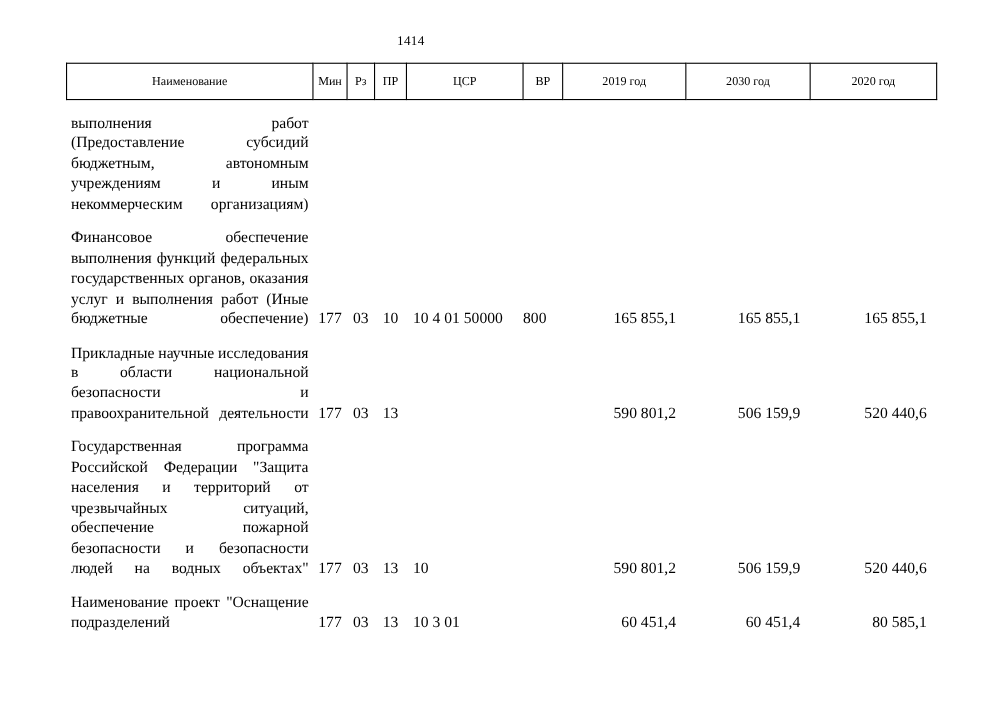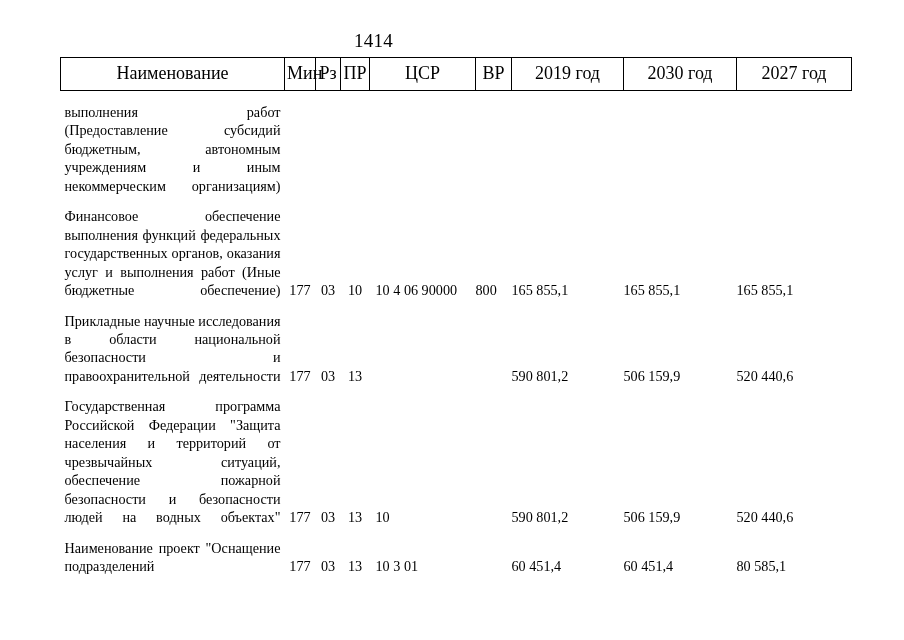--- a/index.html
+++ b/index.html
@@ -22,21 +22,21 @@
     height: 640px;
   }
 
   
   .page-number {
     position: absolute;
     top: 30px;
     left: 0;
     width: 747px;
     text-align: center;
-    font-size: 19px;
+    font-size: 12px;
     letter-spacing: 0.3px;
   }
 
   
   .doc-table {
     position: absolute;
     top: 57px;
     left: 60px;
     width: 783px;
     border-collapse: collapse;
@@ -50,21 +50,21 @@
   .doc-table col.c-csr  { width: 106px; }
   .doc-table col.c-vr   { width: 36px; }
   .doc-table col.c-y1   { width: 112px; }
   .doc-table col.c-y2   { width: 113px; }
   .doc-table col.c-y3   { width: 115px; }
 
   
   thead th {
     border: 1px solid #000000;
     font-weight: normal;
-    font-size: 18px;
+    font-size: 11px;
     text-align: center;
     vertical-align: middle;
     height: 32px;
     padding: 0 2px;
     line-height: 1.1;
   }
 
   
   tbody td {
     border: none;
@@ -96,20 +96,21 @@
   td.csr {
     text-align: left;
     padding-left: 6px;
     white-space: nowrap;
   }
   td.vr {
     text-align: left;
     white-space: nowrap;
   }
   td.money {
+    text-align: right;
     padding-right: 9px;
     white-space: nowrap;
   }
 
   tbody tr.spacer td {
     height: 12px;
     font-size: 0;
     line-height: 0;
   }
 </style>
@@ -135,21 +136,21 @@
     <thead>
       <tr>
         <th>Наименование</th>
         <th>Мин</th>
         <th>Рз</th>
         <th>ПР</th>
         <th>ЦСР</th>
         <th>ВР</th>
         <th>2019 год</th>
         <th>2030 год</th>
-        <th>2027 год</th>
+        <th>2020 год</th>
       </tr>
     </thead>
     <tbody>
 
       <tr class="spacer">
           <td colspan="9"></td>
         </tr>
       <tr>
         <td class="name"><span>выполнения работ (Предоставление субсидий бюджетным, автономным учреждениям и иным некоммерческим</span> <span class="lastline">организациям)</span></td>
         <td class="code"></td>
@@ -163,21 +164,21 @@
       </tr>
 
       <tr class="spacer">
           <td colspan="9"></td>
         </tr>
       <tr>
         <td class="name"><span>Финансовое обеспечение выполнения функций федеральных государственных органов, оказания услуг и выполнения работ (Иные</span> <span class="lastline">бюджетные обеспечение)</span></td>
         <td class="code">177</td>
         <td class="code">03</td>
         <td class="code">10</td>
-        <td class="csr">10 4 06 90000</td>
+        <td class="csr">10 4 01 50000</td>
         <td class="vr">800</td>
         <td class="money">165 855,1</td>
         <td class="money">165 855,1</td>
         <td class="money">165 855,1</td>
       </tr>
 
       <tr class="spacer">
           <td colspan="9"></td>
         </tr>
       <tr>

